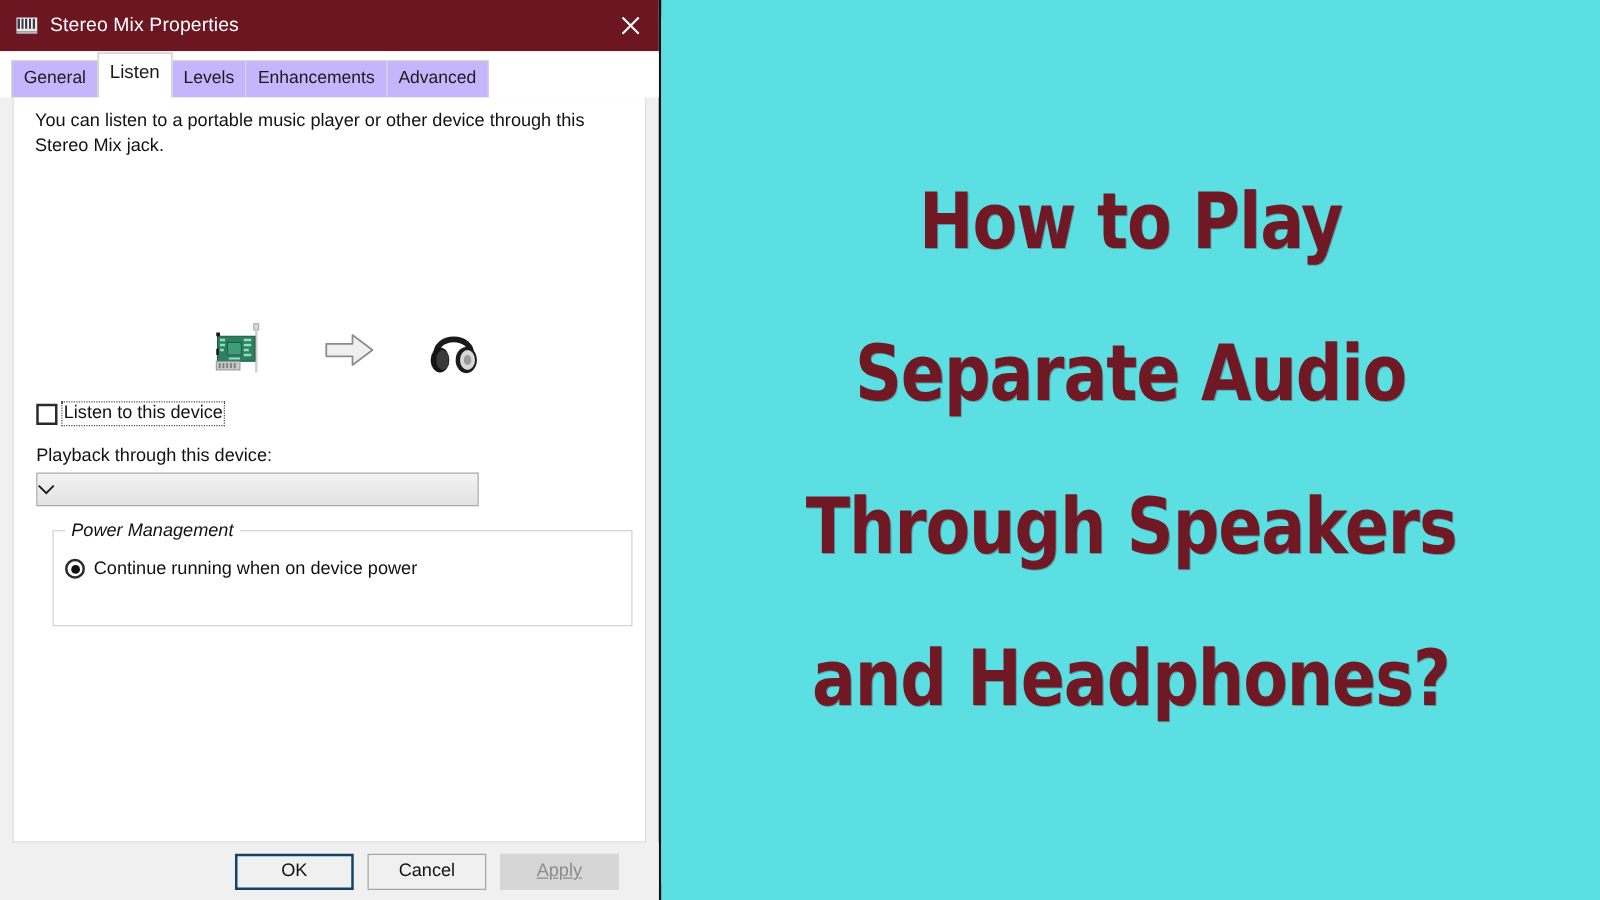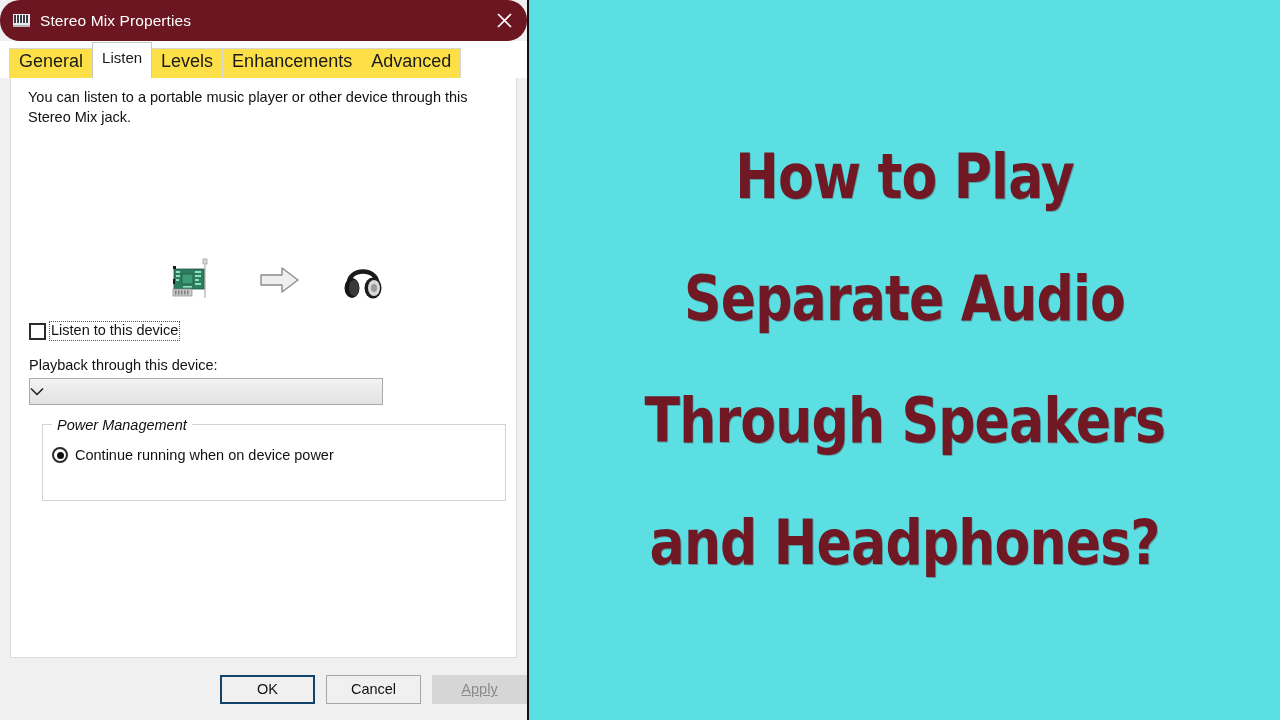--- a/index.html
+++ b/index.html
@@ -32,21 +32,20 @@
   }
 
   
   #titlebar {
     height: 41px;
     background: #6b1621;
     display: flex;
     align-items: center;
     flex: 0 0 auto;
     position: relative;
-    border-radius: 20px;
   }
   #title-icon {
     width: 17px;
     height: 15px;
     margin-left: 13px;
     margin-right: 10px;
     flex: 0 0 auto;
     display: block;
   }
   #title-text {
@@ -73,25 +72,25 @@
     flex: 0 0 auto;
     height: 37px;
     background: #ffffff;
     position: relative;
     padding-left: 9px;
     display: flex;
     align-items: flex-end;
     box-sizing: border-box;
   }
   .tab {
-    font-size: 18px;
+    font-size: 14px;
     color: #1a1a1a;
     padding: 3px 9px 4px 9px;
     line-height: 18px;
-    background: #fde047;
+    background: #c4b5fd;
     border: 1px solid #d6d6d6;
     border-bottom: none;
     margin-right: -1px;
     position: relative;
     top: 0px;
     height: 22px;
     box-sizing: content-box;
     cursor: default;
     white-space: nowrap;
   }
@@ -250,26 +249,26 @@
   }
   .radio-label {
     margin-left: 7px;
     font-size: 14.5px;
     color: #111111;
   }
 
   
   #footer {
     flex: 0 0 auto;
-    height: 62px;
+    height: 46px;
     background: #f0f0f0;
     display: flex;
     align-items: center;
     justify-content: flex-end;
-    padding-right: 0;
+    padding-right: 32px;
     box-sizing: border-box;
   }
   .btn {
     width: 95px;
     height: 29px;
     font-size: 14.5px;
     display: flex;
     align-items: center;
     justify-content: center;
     box-sizing: border-box;

